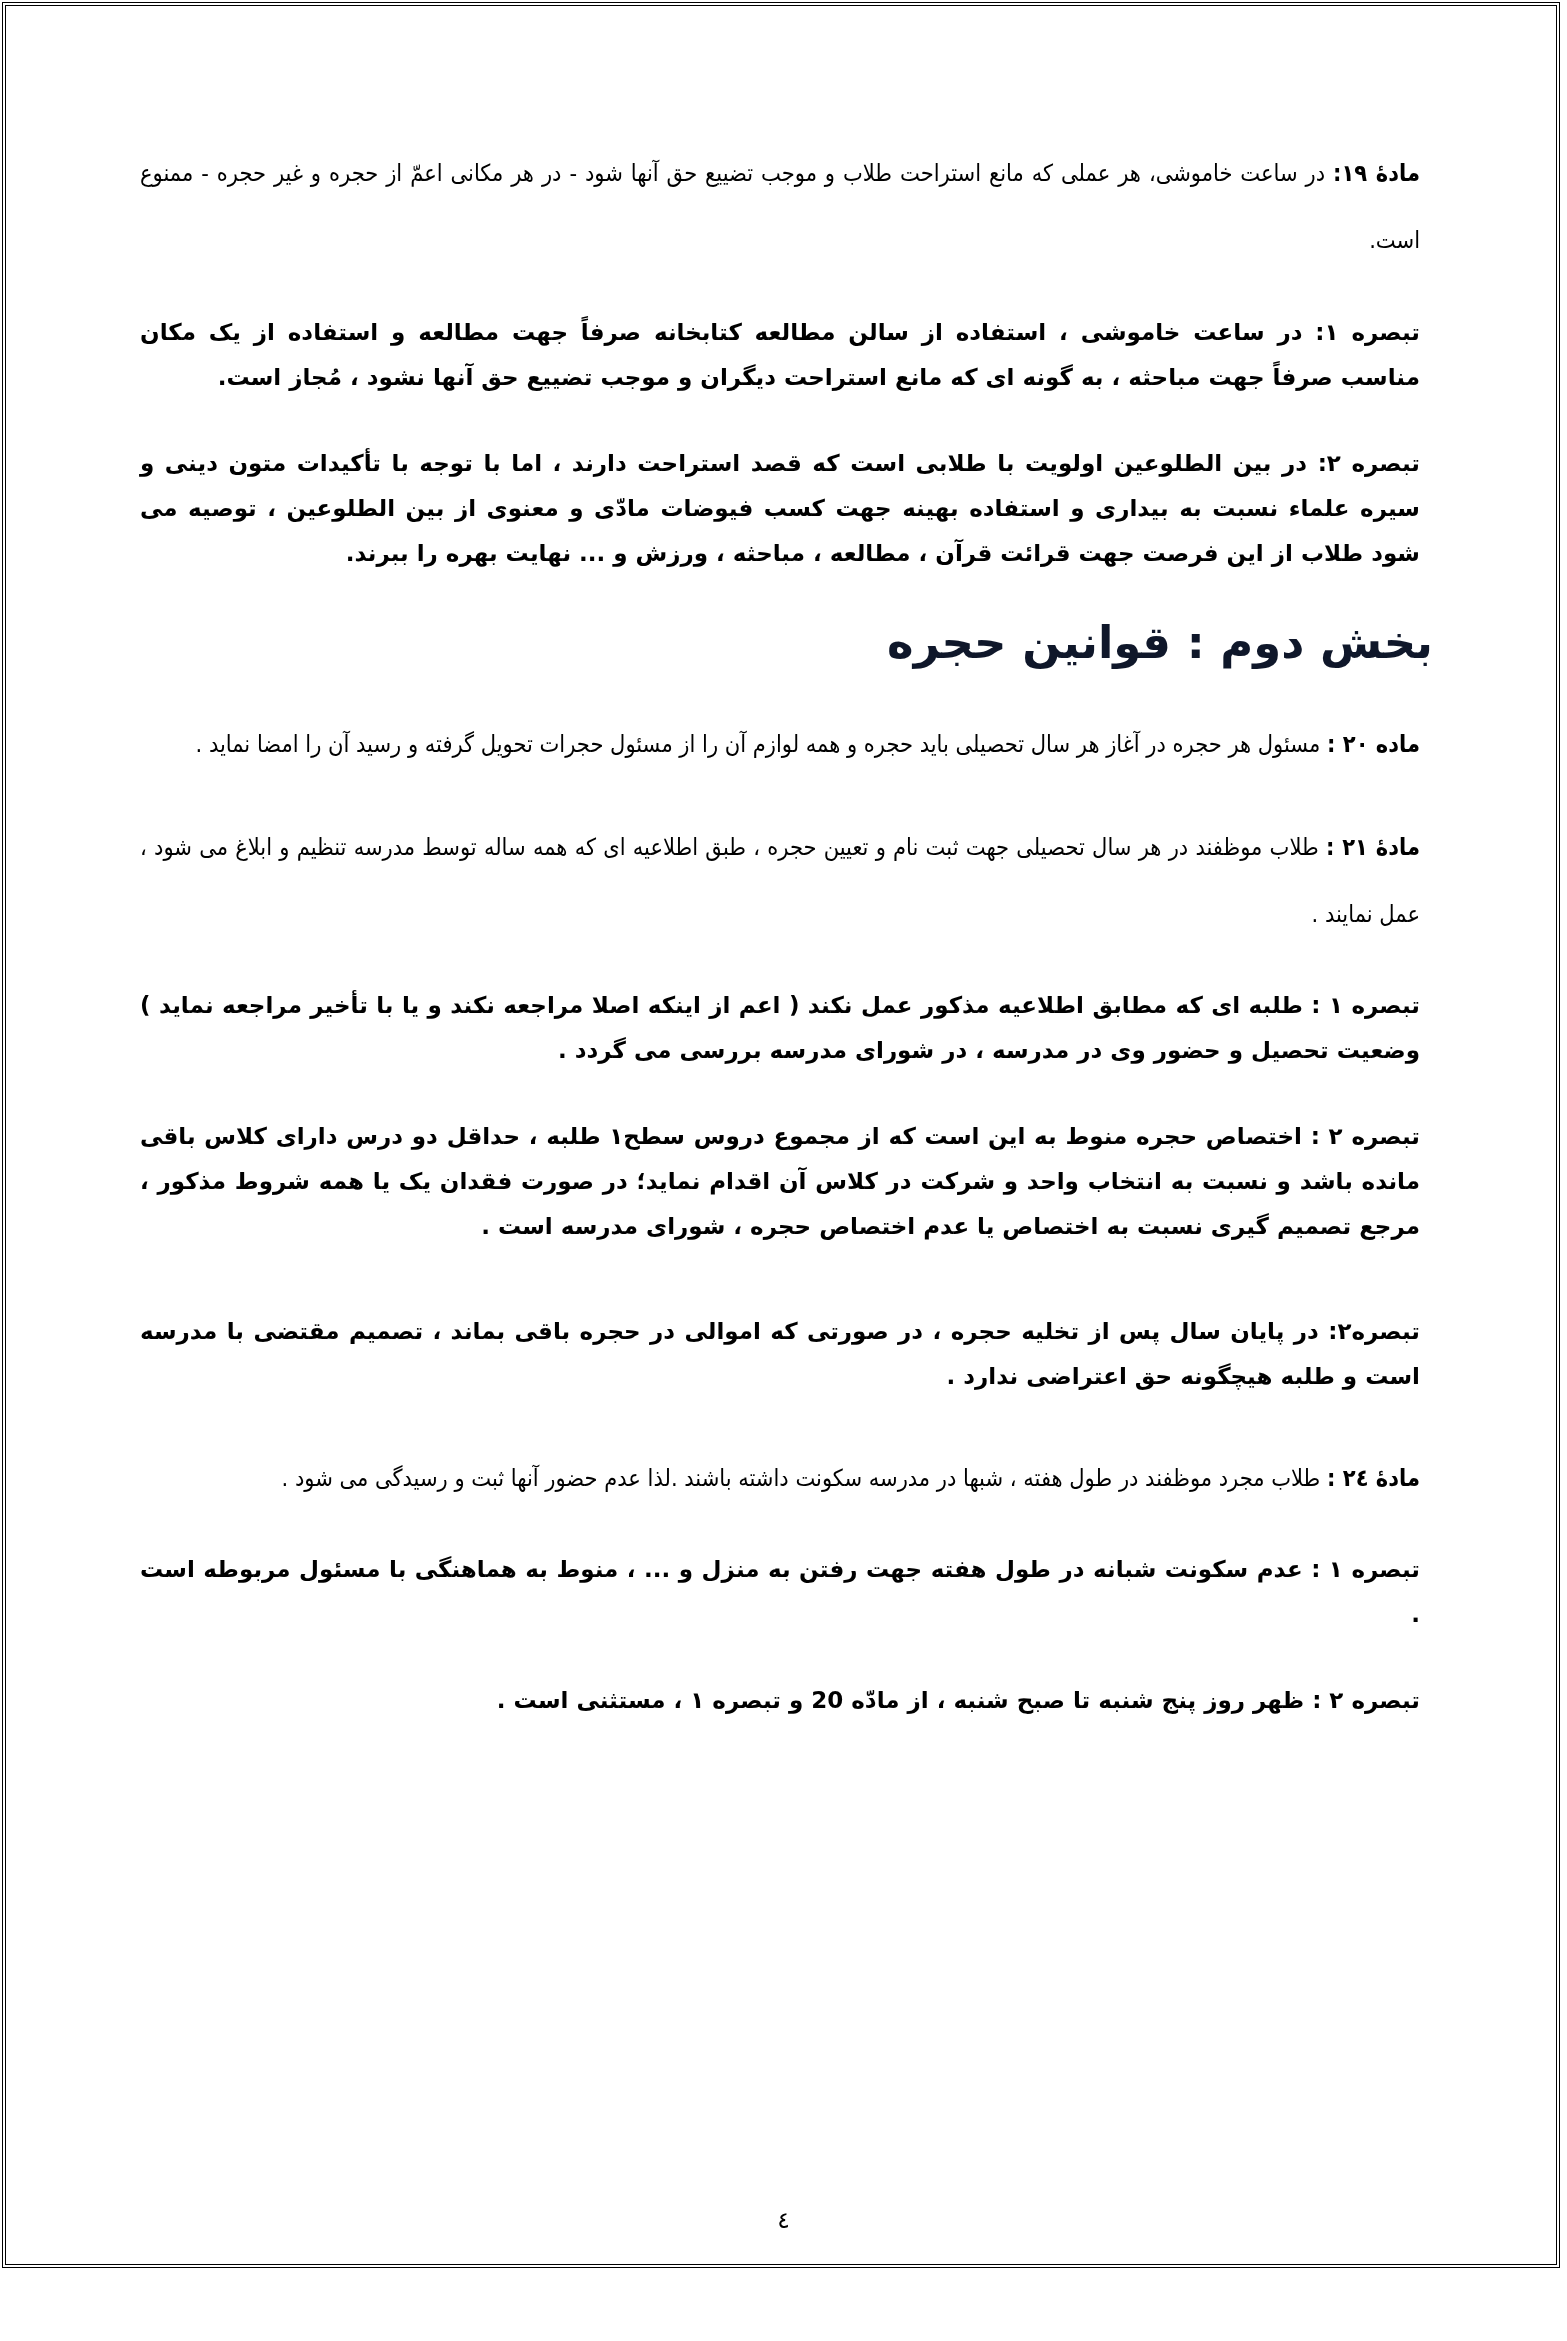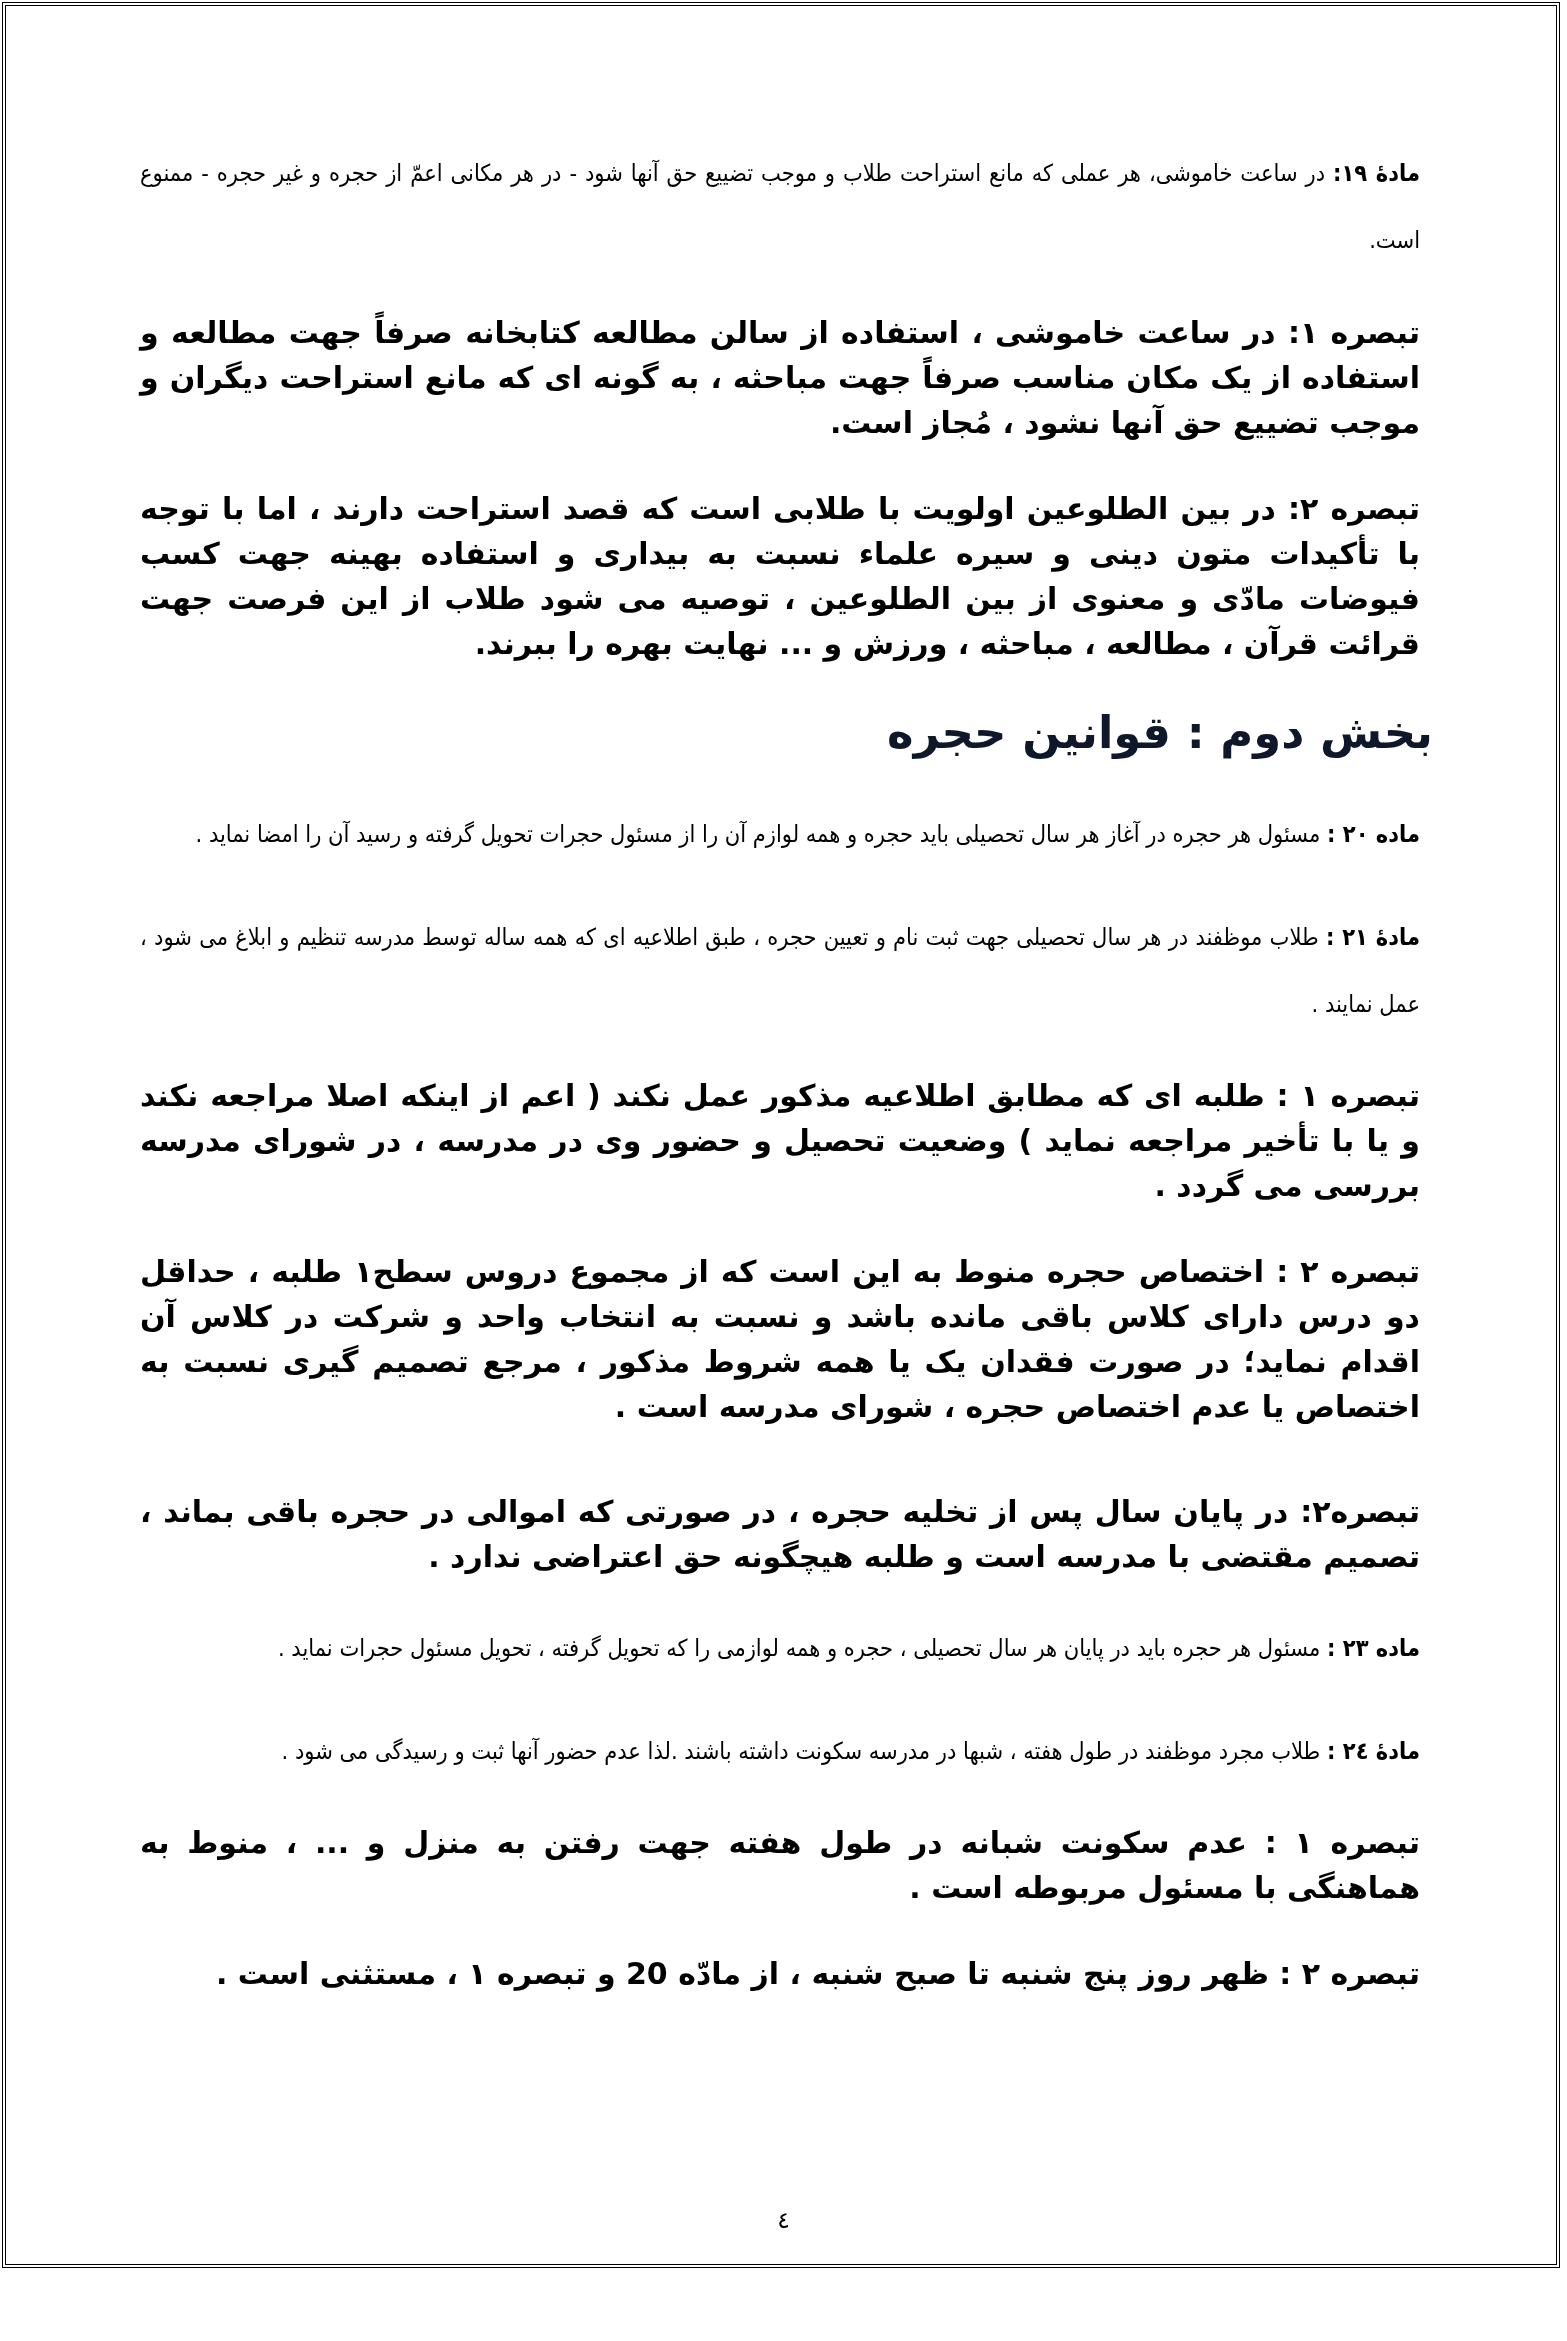--- a/index.html
+++ b/index.html
@@ -39,21 +39,21 @@
       text-align-last: right;
     }
     .para.regular {
       font-size: 23.4px;
       line-height: 67px;
       font-weight: normal;
       font-stretch: condensed;
       letter-spacing: -0.7px;
     }
     .para.bold {
-      font-size: 30px;
+      font-size: 23px;
       line-height: 45px;
       font-weight: bold;
       letter-spacing: -0.3px;
     }
     .para .label {
       font-weight: bold;
     }
     .gap-s { height: 9.6px; }
     .gap-m { height: 15px; }
     .section-heading {
@@ -124,23 +124,20 @@
 
   <div class="gap-s"></div>
 
   <div class="gap-m"></div>
 
   <p class="para bold">
     <span class="label">تبصره۲:</span><span> در پایان سال پس از تخلیه حجره ، در صورتی که اموالی در حجره باقی بماند ، تصمیم مقتضی با مدرسه است و طلبه هیچگونه حق اعتراضی ندارد .</span>
   </p>
   <div class="gap-s"></div>
 
-  <p class="para regular">
-    <span class="label">ماده ۲۳ :</span><span> مسئول هر حجره باید در پایان هر سال تحصیلی ، حجره و همه لوازمی را که تحویل گرفته ، تحویل مسئول حجرات نماید .</span>
-  </p>
   <div class="gap-s"></div>
 
   <p class="para regular">
     <span class="label">مادۀ ۲٤ :</span><span> طلاب مجرد موظفند در طول هفته ، شبها در مدرسه سکونت داشته باشند .لذا عدم حضور آنها ثبت و رسیدگی می شود .</span>
   </p>
   <div class="gap-s"></div>
 
   <p class="para bold">
     <span class="label">تبصره ۱ :</span><span> عدم سکونت شبانه در طول هفته جهت رفتن به منزل و ... ، منوط به هماهنگی با مسئول مربوطه است .</span>
   </p>

